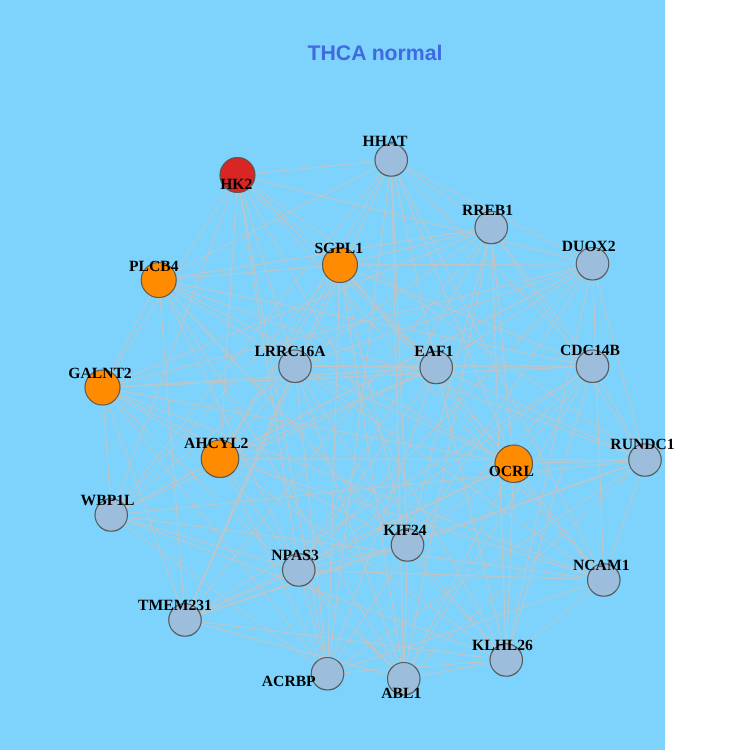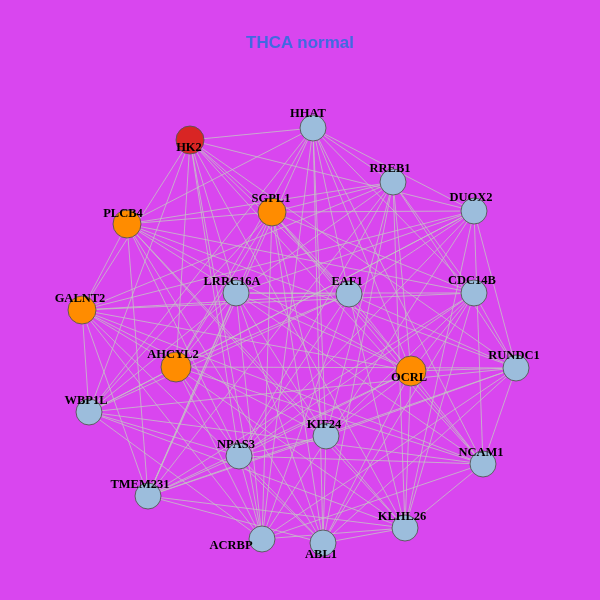--- a/index.html
+++ b/index.html
@@ -6,23 +6,23 @@
     margin: 0;
     padding: 0;
     width: 600px;
     height: 600px;
     background: #ffffff;
     overflow: hidden;
     font-family: "Liberation Sans", sans-serif;
   }
   .figure-wrap {
     position: relative;
-    width: 600px;
+    width: 532px;
     height: 600px;
-    background: #d946ef;
+    background: #7dd3fc;
   }
   svg { display: block; }
   .chart-title {
     font-family: "Liberation Sans", sans-serif;
     font-size: 17px;
     font-weight: 700;
   }
   .node-label {
     font-family: "Liberation Serif", serif;
     font-size: 12.5px;

